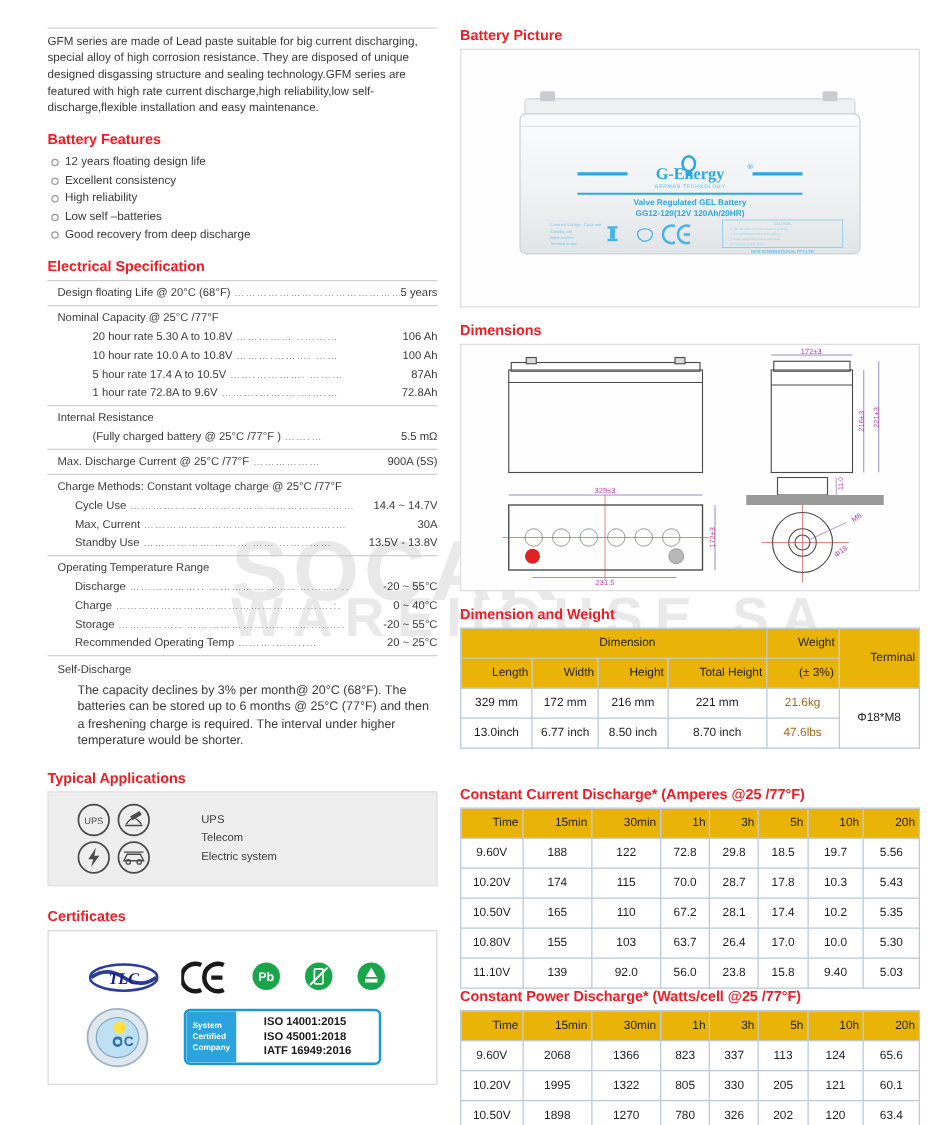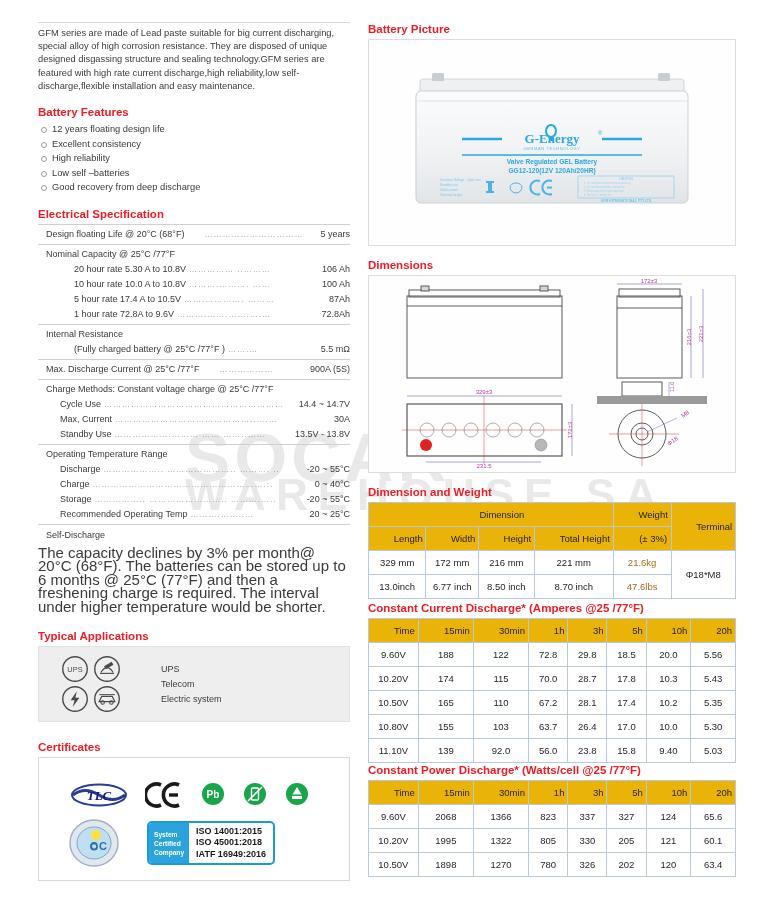--- a/index.html
+++ b/index.html
@@ -33,42 +33,42 @@
       border:1px solid #9a9a9a;border-radius:50%;}
 
   
   .spec{border-top:1px solid #d0d0d0;}
   .spec .grp{border-bottom:1px solid #d0d0d0;padding:2px 0 2px 0;}
   .row{display:flex;align-items:baseline;font-size:9px;line-height:15px;color:#3a3a3a;white-space:nowrap;}
   .row .lbl{flex:0 0 auto;}
   .row .dots{flex:1 1 auto;overflow:hidden;white-space:nowrap;color:#8a8a8a;
       font-size:8px;letter-spacing:1px;padding:0 3px;}
   .row .val{flex:0 0 auto;text-align:right;}
-  .ind1{padding-left:8px;gap:17px;}
+  .ind1{padding-left:8px;}
   .ind2{padding-left:22px;}
   .ind3{padding-left:36px;}
   .plain{font-size:9px;line-height:15px;color:#3a3a3a;}
-  .selfd{font-size:15px;line-height:13.5px;color:#3a3a3a;padding-top:3px;}
+  .selfd{font-size:10px;line-height:13.5px;color:#3a3a3a;padding-top:3px;margin-left:24px;}
   .selfd .p{text-indent:20px;}
 
   
   .panel{background:#eeeeee;border:1px solid #e2e2e2;padding:8px 10px;}
   .apps{display:flex;align-items:center;}
   .apps .icons{display:grid;grid-template-columns:repeat(2,30px);grid-gap:2px;margin-left:12px;}
   .apps .names{margin-left:38px;font-size:9px;line-height:15px;color:#3a3a3a;}
   .ic{width:28px;height:28px;}
 
   
   .certpanel{background:#ffffff;border:1px solid #d9d9d9;padding:10px 10px 12px 10px;}
   .certrow1{display:flex;gap:18px;padding:2px 0 10px 22px;margin-top:12px;}
   .certrow2{display:flex;align-items:center;gap:26px;padding-left:18px;}
   .isoblock{display:flex;align-items:stretch;border:2px solid #1b9ad6;border-radius:5px;overflow:hidden;background:#fff;}
   .isoleft{background:#2ba3dd;color:#fff;font-size:6.6px;font-weight:bold;line-height:9px;
      padding:4px 5px;display:flex;flex-direction:column;justify-content:center;}
-  .isoright{padding:3px 7px;font-size:9px;font-weight:bold;line-height:11.5px;color:#1a1a1a;}
+  .isoright{padding:3px 22px;font-size:9px;font-weight:bold;line-height:11.5px;color:#1a1a1a;}
 
   
   .imgbox{border:1px solid #dddddd;background:#fefefe;}
   .picbox{height:205px;display:flex;align-items:center;justify-content:center;}
   .dimbox{height:196px;position:relative;}
 
   
   table.dt{border-collapse:collapse;width:100%;font-size:9.5px;color:#1f1f1f;}
   table.dt th,table.dt td{border:1px solid #b9c8da;text-align:center;padding:3px 2px;height:17px;}
   table.dt th{background:#eab308;font-weight:normal;padding-left:24px;}
@@ -448,21 +448,21 @@
         <tr>
           <td>13.0inch</td>
           <td>6.77 inch</td>
           <td>8.50 inch</td>
           <td>8.70 inch</td>
           <td class="wcell">47.6lbs</td>
         </tr>
       </tbody>
     </table>
 
-    <div class="sec-head" style="margin-top:2px;">Constant Current Discharge* (Amperes @25   /77°F)</div>
+    <div class="sec-head" style="margin-top:30px;">Constant Current Discharge* (Amperes @25   /77°F)</div>
     <table class="dt" id="cc-table">
         <thead>
           <tr>
             <th>Time</th>
             <th>15min</th>
             <th>30min</th>
             <th>1h</th>
             <th>3h</th>
             <th>5h</th>
             <th>10h</th>
@@ -470,21 +470,21 @@
           </tr>
         </thead>
         <tbody>
           <tr>
             <td>9.60V</td>
             <td>188</td>
             <td>122</td>
             <td>72.8</td>
             <td>29.8</td>
             <td>18.5</td>
-            <td>20.0</td>
+            <td>19.7</td>
             <td>5.56</td>
           </tr>
           <tr>
             <td>10.20V</td>
             <td>174</td>
             <td>115</td>
             <td>70.0</td>
             <td>28.7</td>
             <td>17.8</td>
             <td>10.3</td>
@@ -537,21 +537,21 @@
             <th>20h</th>
           </tr>
         </thead>
         <tbody>
           <tr>
             <td>9.60V</td>
             <td>2068</td>
             <td>1366</td>
             <td>823</td>
             <td>337</td>
-            <td>327</td>
+            <td>113</td>
             <td>124</td>
             <td>65.6</td>
           </tr>
           <tr>
             <td>10.20V</td>
             <td>1995</td>
             <td>1322</td>
             <td>805</td>
             <td>330</td>
             <td>205</td>

